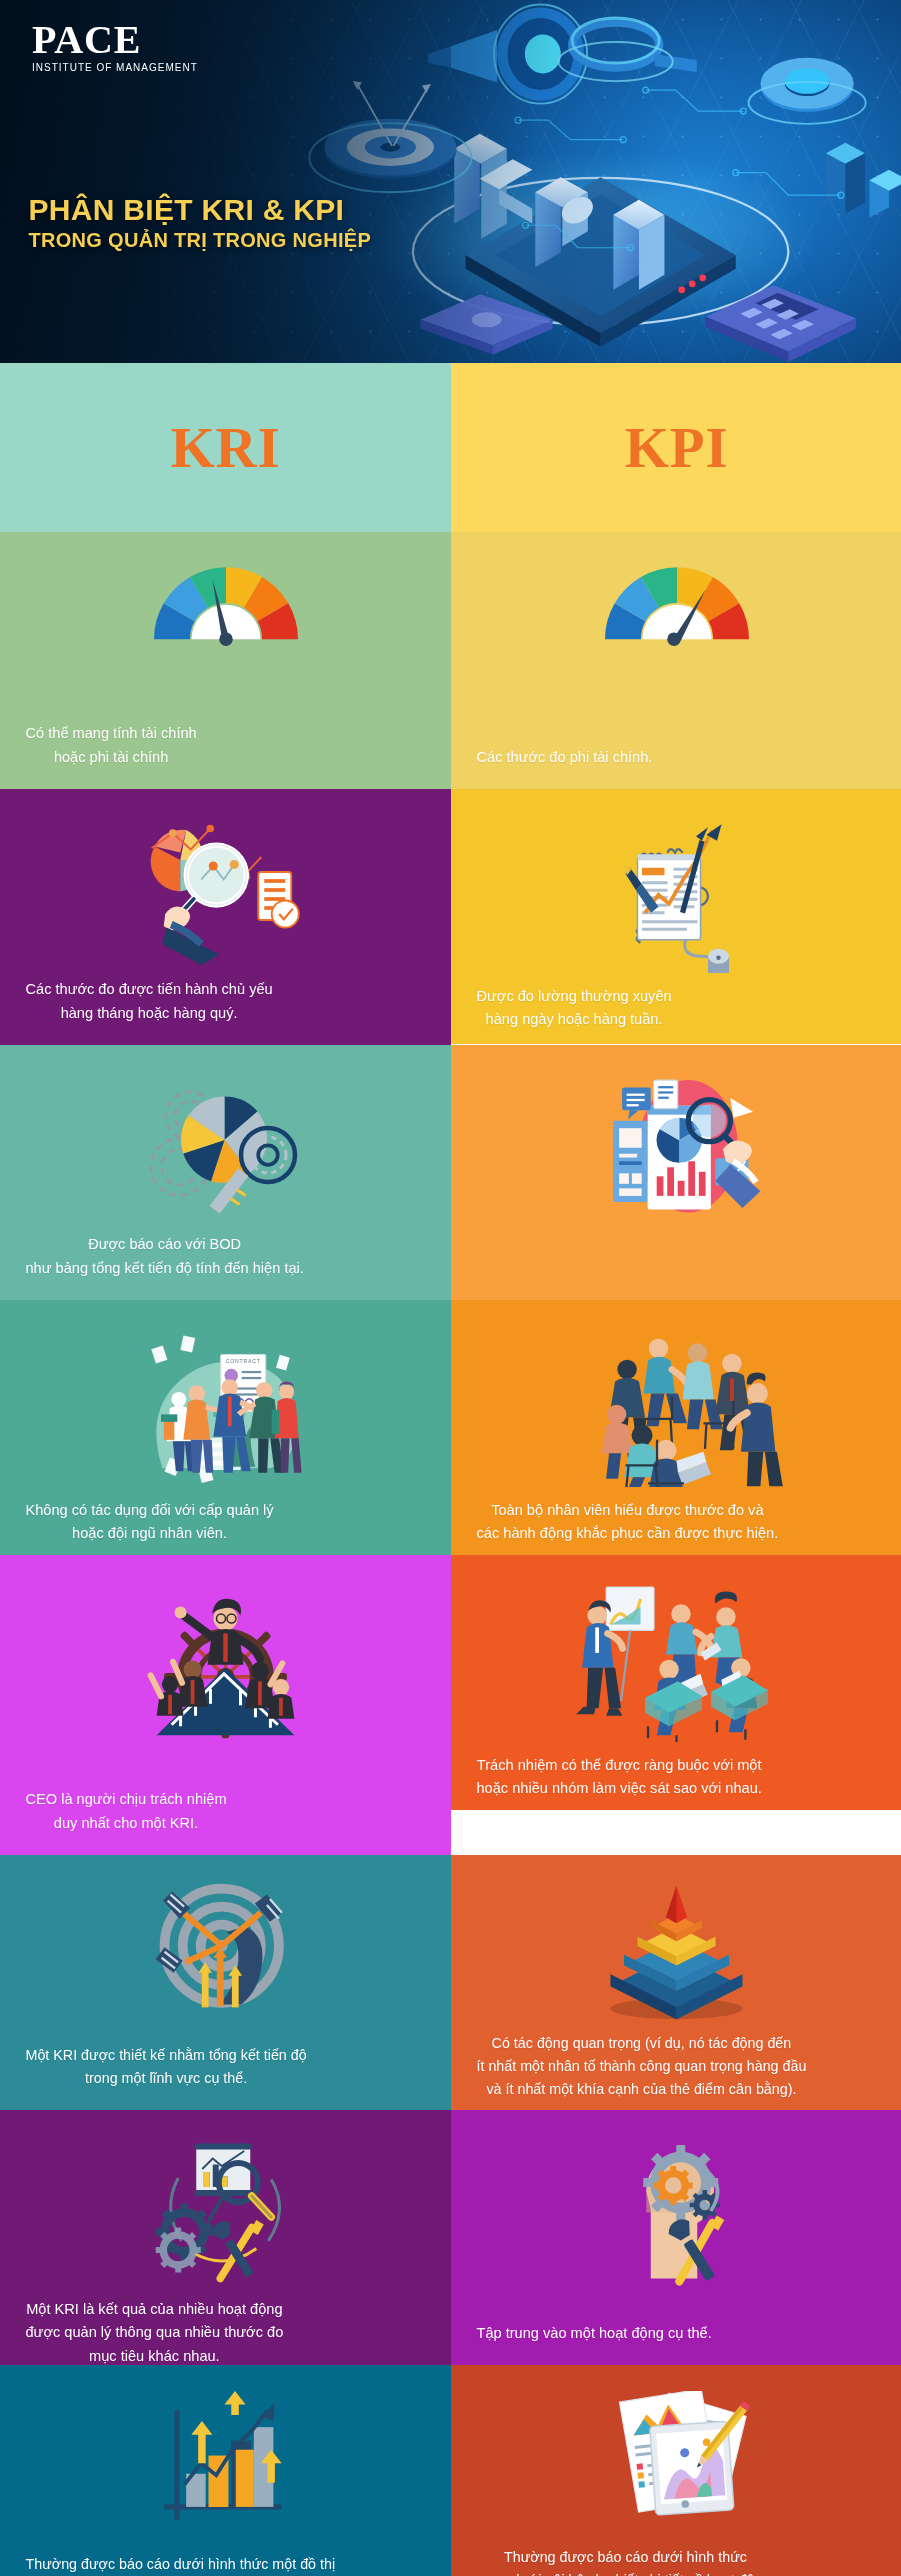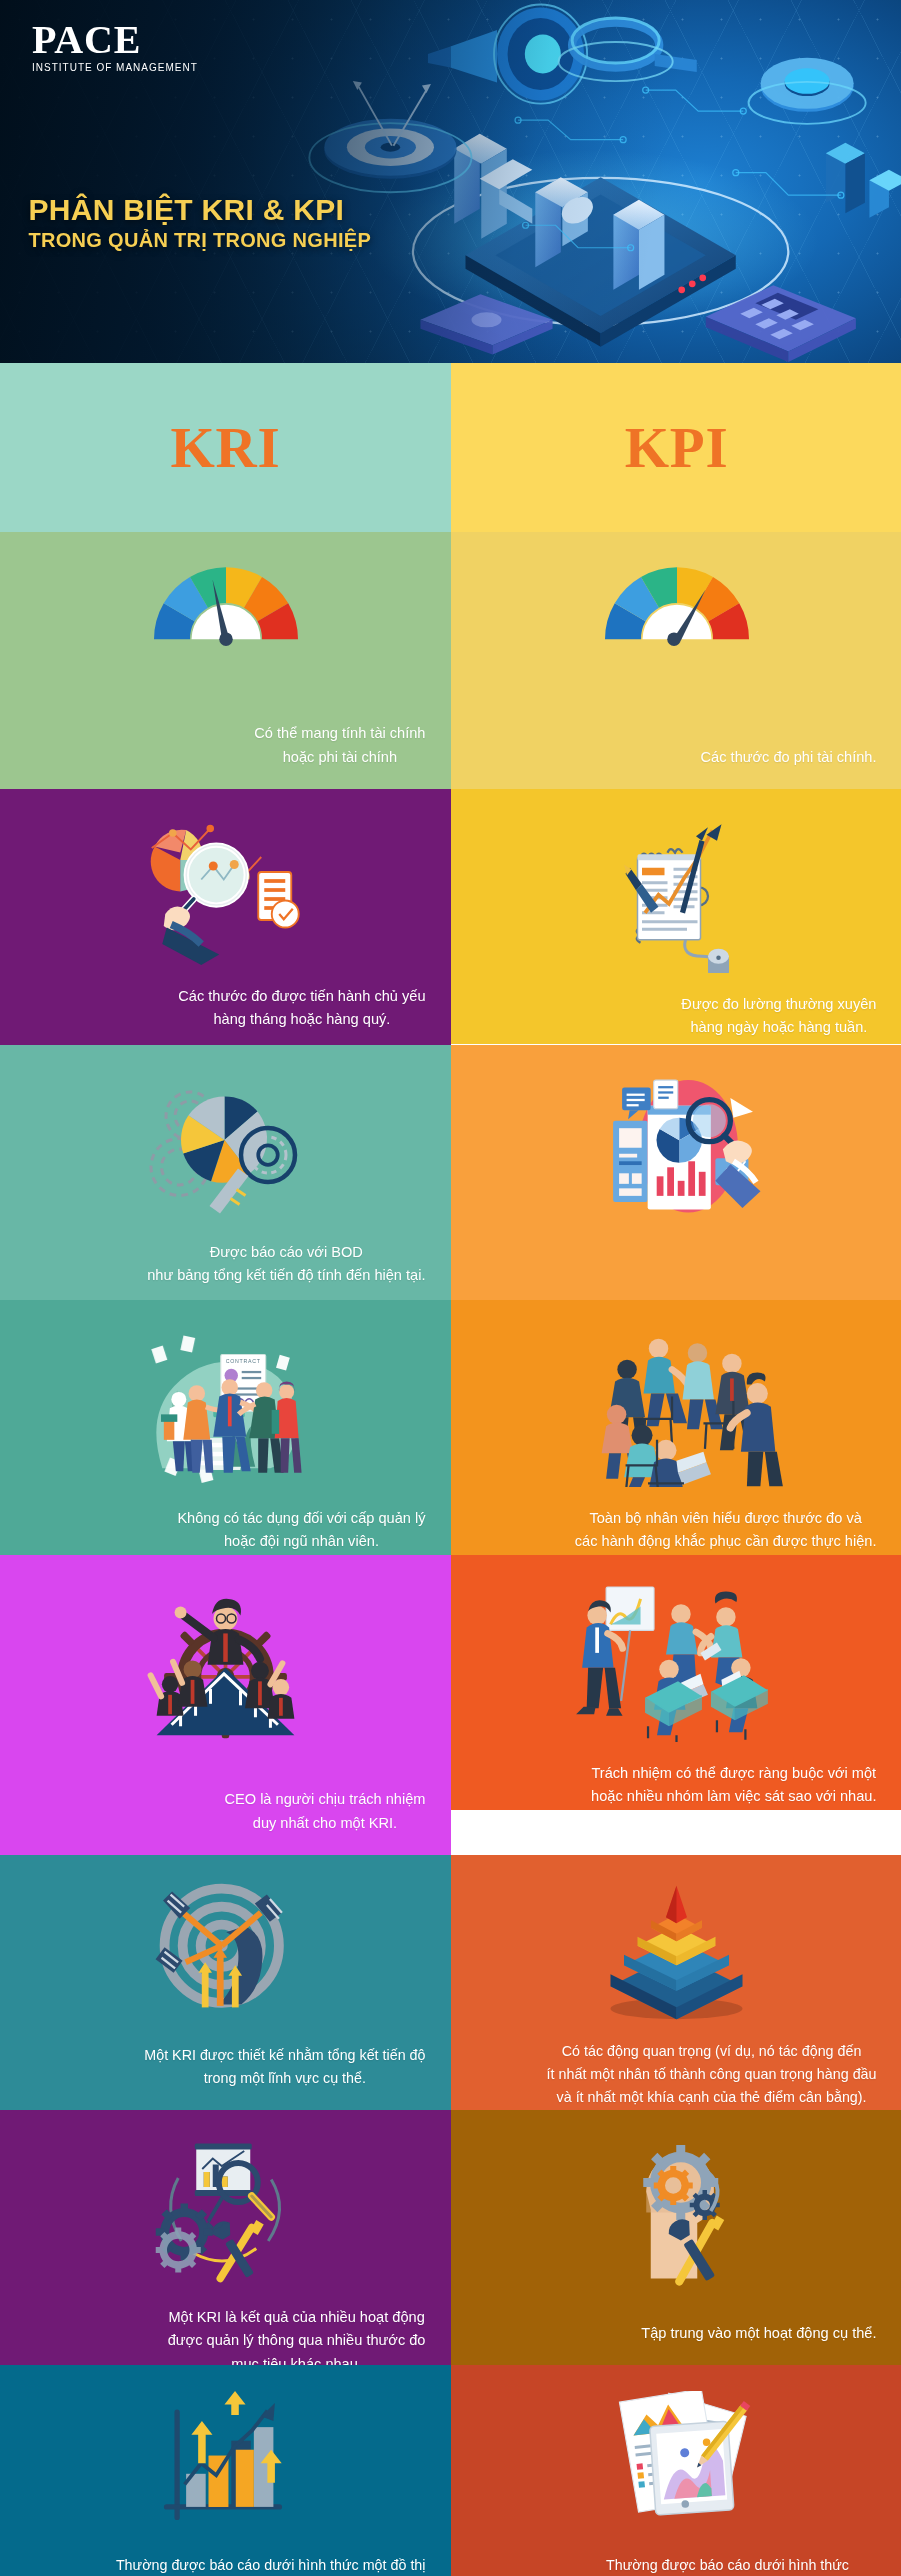--- a/index.html
+++ b/index.html
@@ -75,23 +75,22 @@
   .col-head .txt{
     font-family:"Liberation Serif", serif;
     font-weight:700; font-size:57px; color:#ef7326;
     letter-spacing:0.8px;
   }
 
   
   .row{ display:flex; width:901px; }
   .cell{
     flex:0 0 451px; position:relative;
-    display:flex; flex-direction:column; align-items:flex-end;
+    display:flex; flex-direction:column; align-items:flex-start;
     padding:25.5px 25.5px 19.5px;
-    gap:8px;
   }
   .art{
     flex:0 0 auto; display:flex; align-items:center; justify-content:center;
     width:100%;
   }
   .caption{
     color:#ffffff; text-align:center;
     font-size:14.6px; line-height:1.62;
     font-family:"Liberation Sans", sans-serif;
     font-weight:400;
@@ -914,21 +913,21 @@
           <path d="M148 126 l8 -14 l10 6 l-8 14 Z" fill="#f5c63a"></path>
           <g transform="translate(148,186) rotate(-32)">
             <rect x="-6" y="-54" width="12" height="54" rx="3" fill="#2c4a6e"></rect>
             <path d="M-14 -74 a16 16 0 0 1 28 0 l-8 4 a9 9 0 0 0 -12 0 Z" fill="#2c4a6e"></path>
             <path d="M-14 -74 l8 14 l12 0 l8 -14 l-8 -4 a9 9 0 0 1 -12 0 Z" fill="#2c4a6e"></path>
           </g>
         </svg>
       </div>
       <div class="caption">Một KRI là kết quả của nhiều hoạt động<br>được quản lý thông qua nhiều thước đo<br>mục tiêu khác nhau.</div>
     </div>
-    <div class="cell" style="background:#a16207;height:255px">
+    <div class="cell" style="background:#a21caf;height:255px">
       <div class="art">
         <svg width="158" height="150" viewBox="0 0 210 200">
 
           <path d="M64 74 q2 -44 44 -46 q42 -2 46 40 q2 36 -22 48 l0 74 l-62 0 l0 -92 Z" fill="#f0c9a4"></path>
           <path d="M64 74 q2 -44 44 -46 q42 -2 46 40 q2 20 -8 34 l-82 0 Z" fill="#e0b58e" opacity=".5"></path>
 
           <g transform="translate(110,62)">
             <circle cx="0" cy="0" r="34" fill="none" stroke="#8fa4b8" stroke-width="14"></circle>
             <g fill="#8fa4b8">
               <rect x="-6" y="-50" width="12" height="14"></rect>

